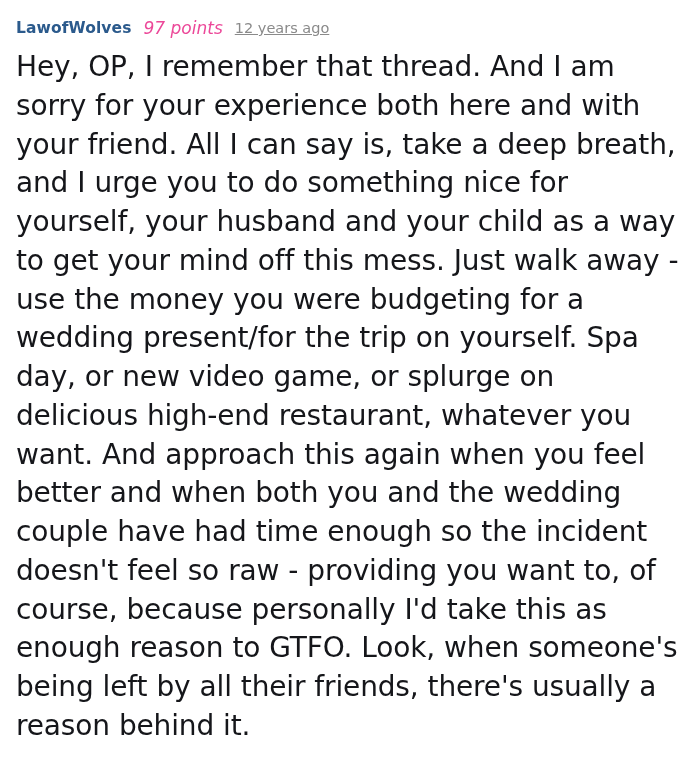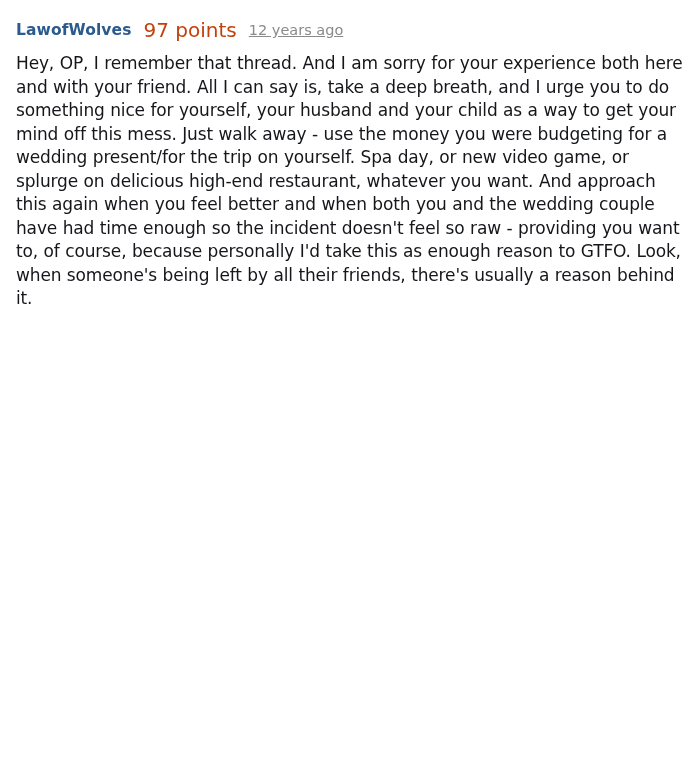--- a/index.html
+++ b/index.html
@@ -27,30 +27,31 @@
     margin-bottom: 10px;
     white-space: nowrap;
   }
   .author {
     font-size: 15.5px;
     font-weight: bold;
     color: #2b5a8c;
     letter-spacing: 0.1px;
   }
   .points {
-    font-size: 20px;
-    color: #c2410c;
+    font-size: 17px;
+    color: #ec4899;
+    font-style: italic;
   }
   .timestamp {
     font-size: 14.5px;
     color: #8a8a8a;
     text-decoration: underline;
   }
   .comment-body {
-    font-size: 17px;
+    font-size: 28px;
     line-height: 1.385;
     color: #15161a;
     letter-spacing: -0.15px;
     word-spacing: 0.3px;
   }
 </style>
 </head>
 <body>
 
 <div class="comment">

